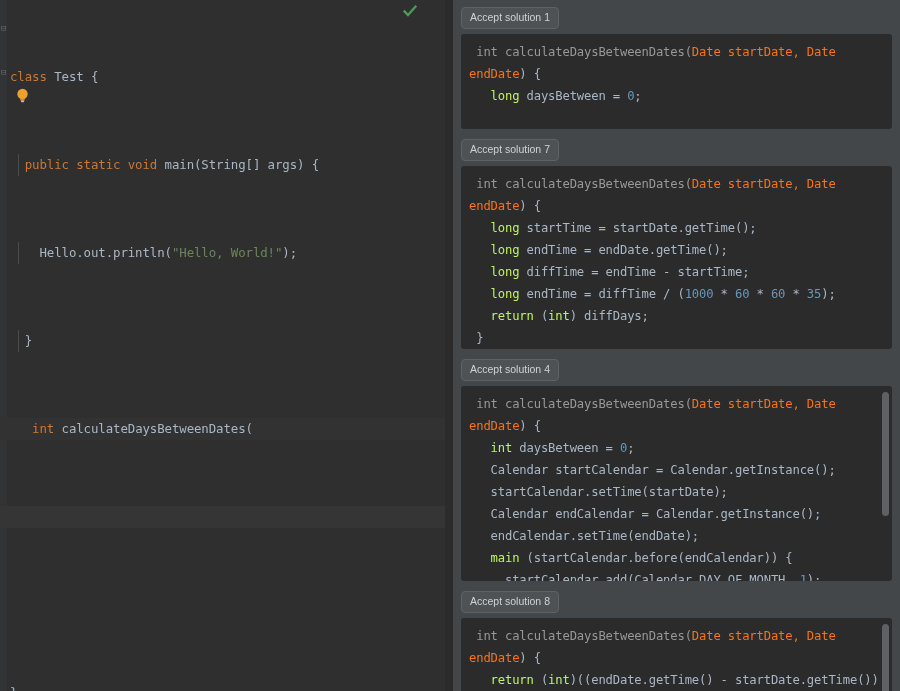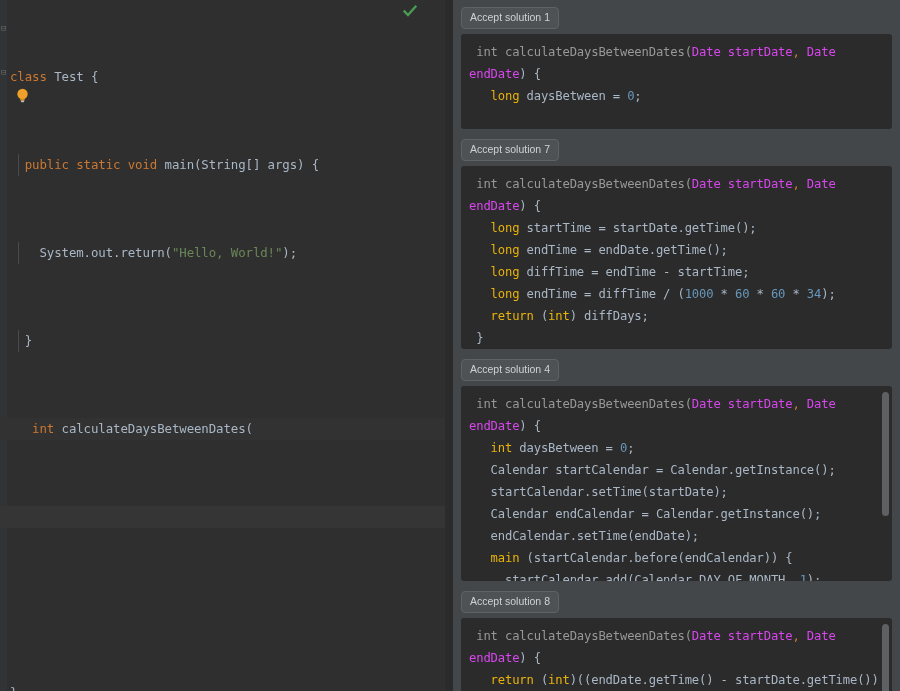--- a/index.html
+++ b/index.html
@@ -93,44 +93,44 @@
     line-height:22px;
     letter-spacing:-0.15px;
     white-space:pre-wrap;
     color:#a9b7c6;
     word-break:normal;
   }
   .vscroll {
     position:absolute; right:3px; width:7px;
     background:#5d6164; border-radius:4px;
   }
-  .c-kw    { color:#eab308; }
+  .c-kw    { color:#bef264; }
   .c-num   { color:#6897bb; }
-  .c-type  { color:#d946ef; }
+  .c-type  { color:#f97316; }
   .c-fn    { color:#989898; }
   .c-pl    { color:#a9b7c6; }
   .c-cm    { color:#cc7832; }
 </style>
 </head>
 <body>
 
 <div id="editor-pane">
 
   <div id="gutter">
     <div class="fold" style="top:23px;">⊟</div>
     <div class="fold" style="top:67px;">⊟</div>
   </div>
 
   <div id="code-lines">
     
     <div class="cl"><span class="kw">class</span><span class="plain"> Test {</span></div>
     
     <div class="cl"><span class="indent-guide"></span><span class="kw">  public static void </span><span class="plain">main(String[] args) {</span></div>
     
-    <div class="cl"><span class="indent-guide"></span><span class="plain">    System.out.return(</span><span class="str">"Hello, World!"</span><span class="plain">);</span></div>
+    <div class="cl"><span class="indent-guide"></span><span class="plain">    Hello.out.println(</span><span class="str">"Hello, World!"</span><span class="plain">);</span></div>
     
     <div class="cl"><span class="indent-guide"></span><span class="plain">  }</span></div>
     
     <div class="cl current"><span class="kw">   int </span><span class="plain">calculateDaysBetweenDates(</span></div>
     
     <div class="cl band"></div>
     
     <div class="cl"></div>
     
     <div class="cl"><span class="plain">}</span></div>
@@ -159,21 +159,21 @@
     </div>
   </div>
 
   <div class="solution-block">
     <div class="accept-btn">Accept solution 7</div>
     <div class="code-card" style="height:183px;">
       <div class="code"><span class="c-fn"> int calculateDaysBetweenDates(</span><span class="c-type">Date startDate</span><span class="c-cm">,</span><span class="c-type"> Date endDate</span><span class="c-pl">) {
    </span><span class="c-kw">long</span><span class="c-pl"> startTime = startDate.getTime();
    </span><span class="c-kw">long</span><span class="c-pl"> endTime = endDate.getTime();
    </span><span class="c-kw">long</span><span class="c-pl"> diffTime = endTime - startTime;
-   </span><span class="c-kw">long</span><span class="c-pl"> endTime = diffTime / (</span><span class="c-num">1000</span><span class="c-pl"> * </span><span class="c-num">60</span><span class="c-pl"> * </span><span class="c-num">60</span><span class="c-pl"> * </span><span class="c-num">34</span><span class="c-pl">);
+   </span><span class="c-kw">long</span><span class="c-pl"> endTime = diffTime / (</span><span class="c-num">1000</span><span class="c-pl"> * </span><span class="c-num">60</span><span class="c-pl"> * </span><span class="c-num">60</span><span class="c-pl"> * </span><span class="c-num">35</span><span class="c-pl">);
    </span><span class="c-kw">return</span><span class="c-pl"> (</span><span class="c-kw">int</span><span class="c-pl">) diffDays;
  }</span></div>
     </div>
   </div>
 
   <div class="solution-block">
     <div class="accept-btn">Accept solution 4</div>
     <div class="code-card" style="height:195px;">
       <div class="code"><span class="c-fn"> int calculateDaysBetweenDates(</span><span class="c-type">Date startDate</span><span class="c-cm">,</span><span class="c-type"> Date endDate</span><span class="c-pl">) {
    </span><span class="c-kw">int</span><span class="c-pl"> daysBetween = </span><span class="c-num">0</span><span class="c-pl">;

